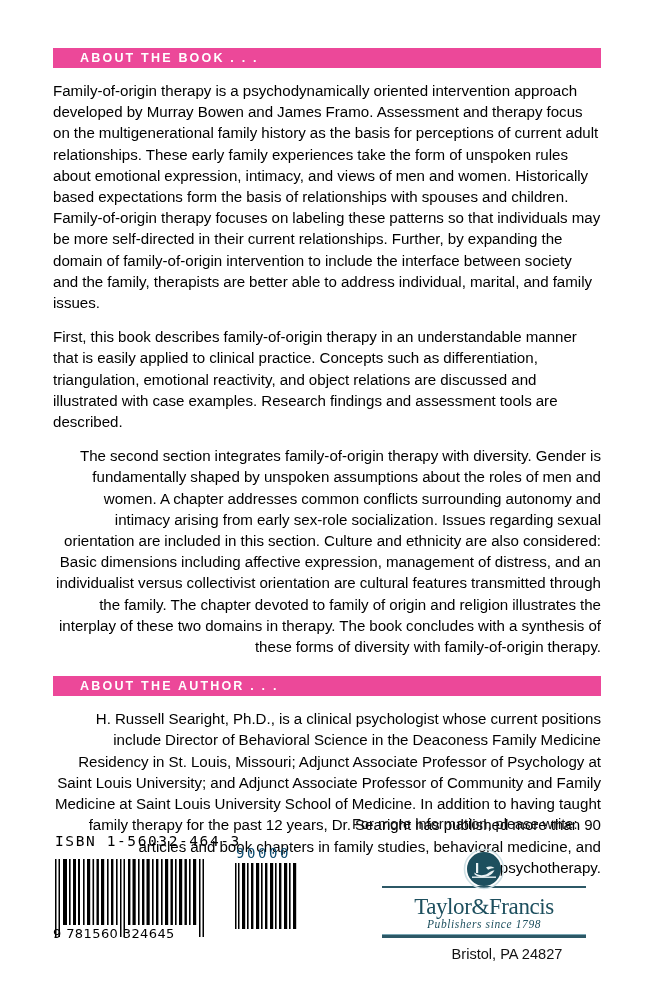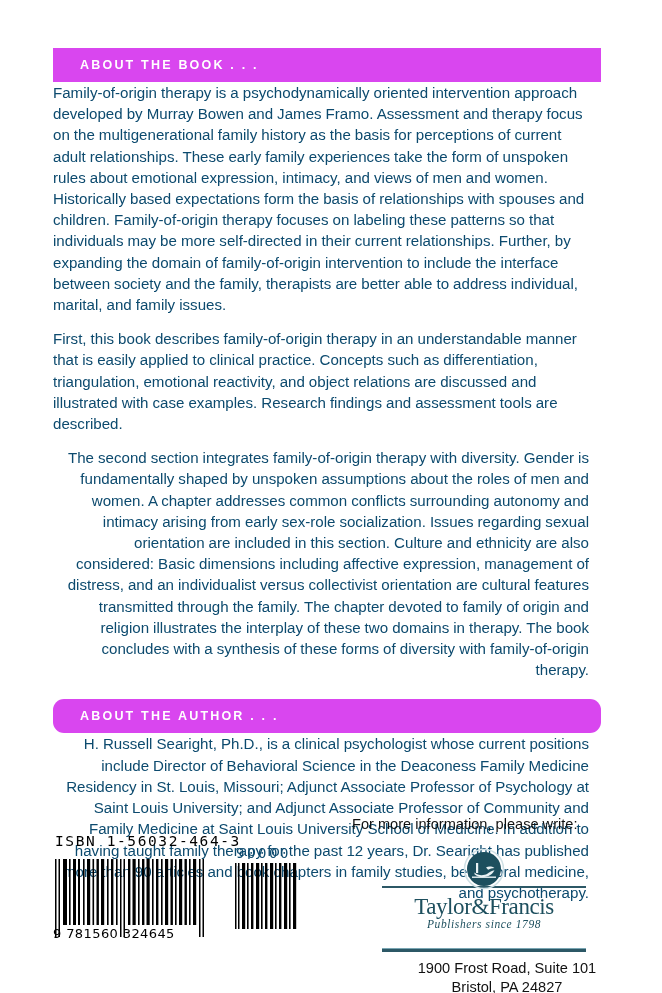--- a/index.html
+++ b/index.html
@@ -27,51 +27,52 @@
 
   .content {
     position: absolute;
     left: 53px;
     top: 48px;
     width: 548px;
   }
 
   
   .section-bar {
-    background: #d946ef;
-    height: 34px;
+    background: #ec4899;
+    height: 20px;
     display: flex;
     align-items: center;
     padding-left: 27px;
     box-sizing: border-box;
+    margin-bottom: 12px;
   }
   .section-bar .bar-label {
     color: #ffffff;
     font-size: 12.5px;
     font-weight: bold;
     letter-spacing: 2.2px;
     white-space: pre;
     line-height: 1;
   }
 
   
   p.body-para {
-    margin: 0 12px 13px 0;
+    margin: 0 0 13px 0;
     font-size: 15.1px;
     line-height: 21.2px;
-    color: #0c4a6e;
+    color: #000000;
     text-align: left;
     word-spacing: -0.15px;
   }
   p.body-para:last-child { margin-bottom: 0; text-align: right; }
 
   .about-book-block { margin-bottom: 19px; }
   .about-author-block { }
 
-  .bar-author { margin-top: 0; border-radius: 11px; }
+  .bar-author { margin-top: 0; }
 
   
   .footer {
     position: absolute;
     left: 0;
     top: 815px;
     width: 662px;
     height: 178px;
   }
 
@@ -173,21 +174,21 @@
     letter-spacing: -0.4px;
     white-space: nowrap;
   }
   .logo-tag {
     font-family: "Liberation Serif", "DejaVu Serif", serif;
     font-style: italic;
     font-size: 11.5px;
     color: #1d4f5e;
     letter-spacing: 0.6px;
     margin-top: -7px;
-    margin-bottom: 18px;
+    margin-bottom: 4px;
     white-space: nowrap;
   }
   .addr {
     font-size: 14.6px;
     line-height: 19px;
     color: #111111;
     text-align: center;
     margin-top: 7px;
     margin-left: 30px;
   }
@@ -305,20 +306,19 @@
           <path d="M9 28.5 h24 v1.4 h-24 z" fill="#eaf2f4"></path>
         </svg>
 
         <div class="logo-rule-top"></div>
         <div class="logo-name">Taylor&amp;Francis</div>
         <div class="logo-tag">Publishers since 1798</div>
         <div class="logo-rule-bottom"></div>
       </div>
 
       <div class="addr">
-        <div>1900 Frost Road, Suite 101</div>
         <div>Bristol, PA 24827</div>
       </div>
 
     </div>
   </div>
 
 </div>
 
 </body></html>

